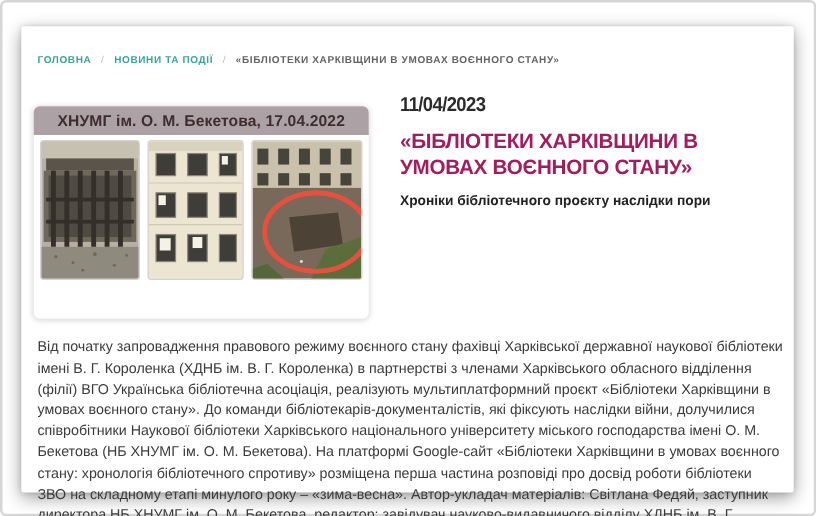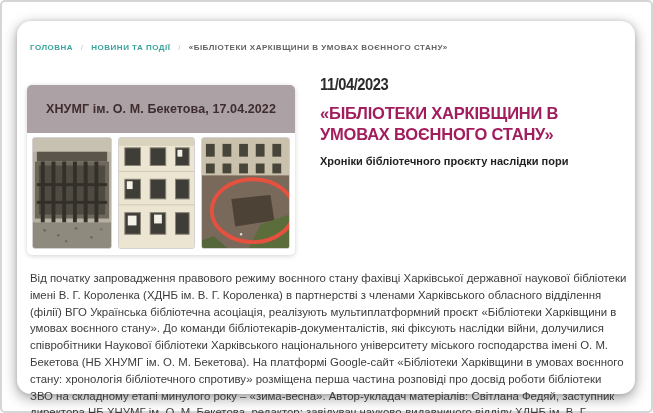--- a/index.html
+++ b/index.html
@@ -14,21 +14,21 @@
     position: absolute; inset: 0;
     border: 2px solid #d6d6d6;
     border-radius: 5px;
     background: #ffffff;
   }
   .page-card {
     position: absolute;
     left: 15px; top: 19px;
     width: 618px; height: 373px;
     background: #ffffff;
-    border-radius: 14px;
+    border-radius: 2px;
     box-shadow: 0 4px 14px rgba(0,0,0,0.38), 0 0 4px rgba(0,0,0,0.12);
     padding-left: 23px;
   }
   
   .breadcrumb {
     position: absolute; left: 13px; top: 22px;
     font-size: 8px; font-weight: bold;
     letter-spacing: 0.5px;
     white-space: nowrap;
   }
@@ -38,21 +38,21 @@
   
   .collage {
     position: absolute; left: 10px; top: 64px;
     width: 268px; height: 170px;
     background: #ffffff;
     border-radius: 5px;
     box-shadow: 0 1px 5px rgba(0,0,0,0.18);
     cursor: pointer;
   }
   .collage-header {
-    height: 48px;
+    height: 23px;
     background: #aca2a5;
     border-radius: 5px 5px 0 0;
     display: flex; align-items: center; justify-content: center;
     color: #3e2c30;
     font-size: 12.5px; font-weight: bold;
     letter-spacing: 0.1px;
   }
   .collage-body {
     display: flex; gap: 6px;
     padding: 4px 5px 0 5px;

